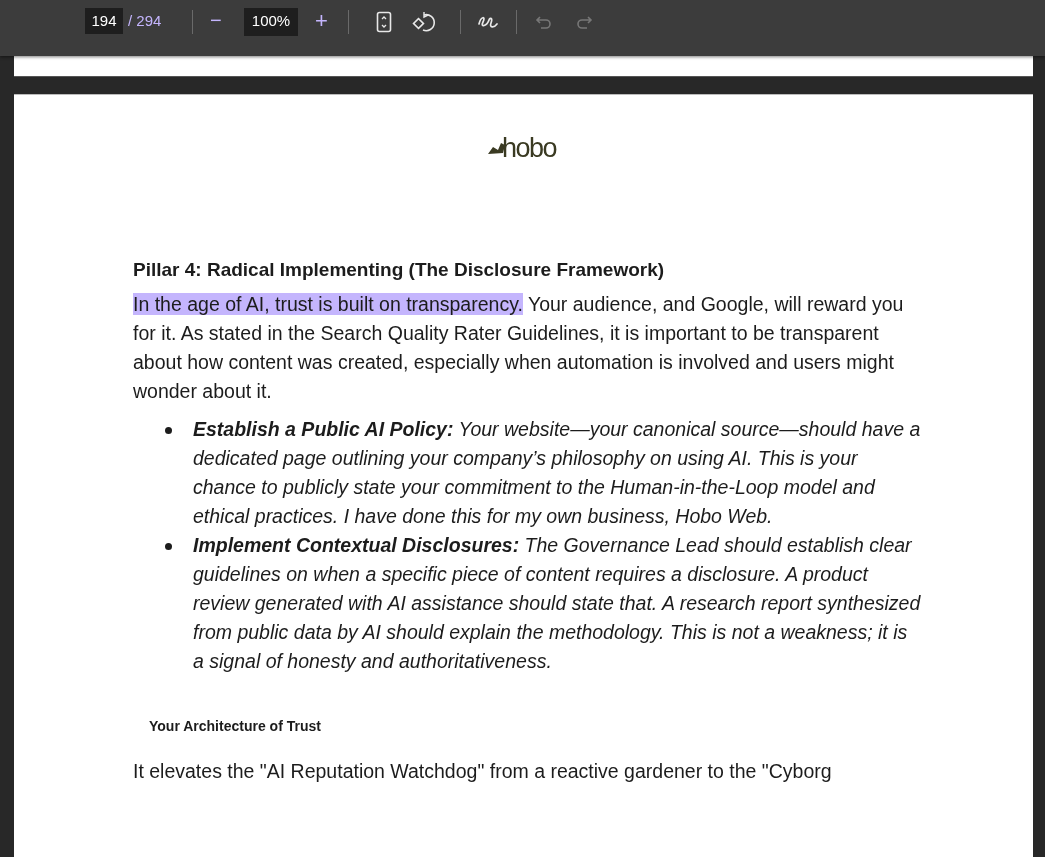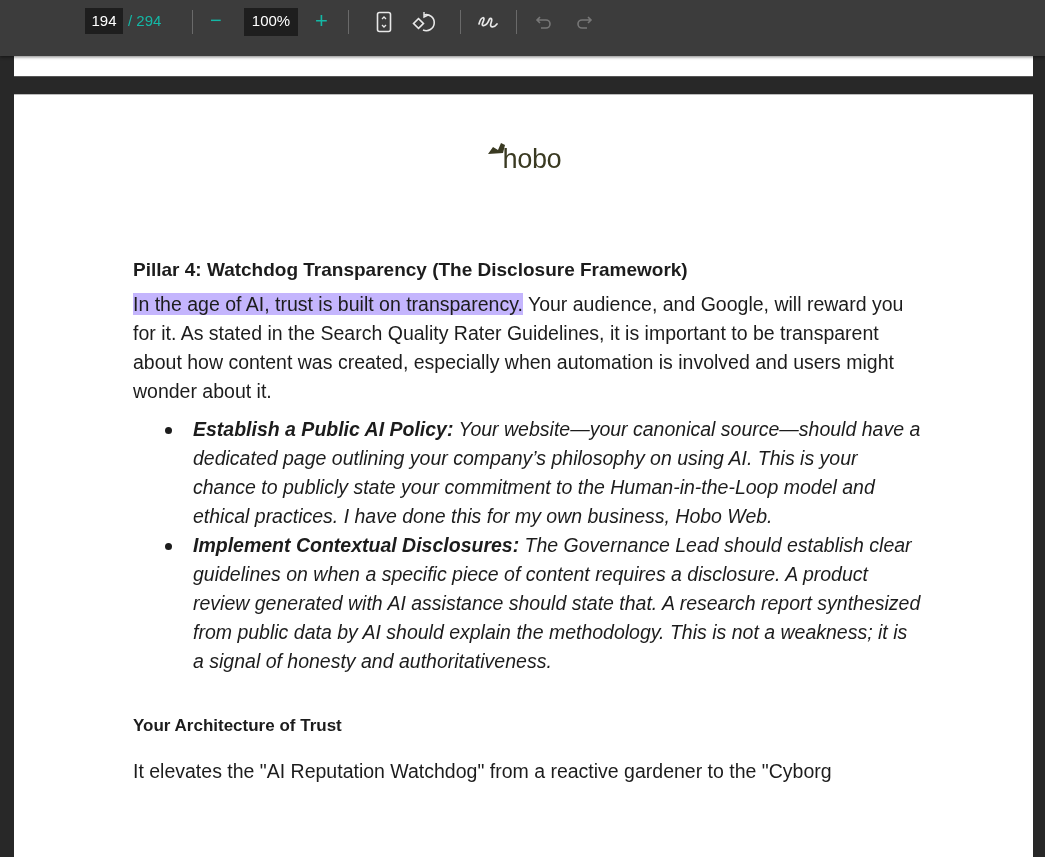--- a/index.html
+++ b/index.html
@@ -8,21 +8,21 @@
     background:#282828;
     font-family:"Liberation Sans", sans-serif;
     position:relative;
   }
   .toolbar {
     position:absolute; left:0; top:0; width:1045px; height:56px;
     background:#3c3c3c;
     box-shadow:0 1px 3px rgba(0,0,0,0.5);
     z-index:5;
   }
-  .tb { position:absolute; color:#14b8a6; font-size:15px; }
+  .tb { position:absolute; color:#c4b5fd; font-size:15px; }
   .page-input {
     position:absolute; left:85px; top:8px; width:38px; height:26px;
     background:#1e1e1e; color:#fff; font-size:15px; line-height:26px;
     text-align:center; border:none;
   }
   .page-total { left:128px; top:12px; }
   .sep { position:absolute; top:10px; width:1px; height:24px; background:#6a6a6a; }
   .zoom-input {
     position:absolute; left:244px; top:8px; width:54px; height:28px;
     background:#1e1e1e; color:#fff; font-size:15px; line-height:26px; text-align:center;
@@ -33,38 +33,38 @@
   .page1 {
     position:absolute; left:14px; top:56px; width:1019px; height:20px;
     background:#fff; border-bottom:1px solid #555;
   }
   .page2 {
     position:absolute; left:14px; top:94px; width:1019px; height:800px;
     background:#fff; border-top:1px solid #bbb;
   }
   .logo { position:absolute; left:473px; top:34px; width:80px; height:34px; }
   .logo-text {
-    position:absolute; left:15px; top:17px; font-size:27px; letter-spacing:-1.5px;
-    color:#3a3a22; font-family:Liberation Mono, monospace;text-align:right;
+    position:absolute; left:15px; top:4px; font-size:27px; letter-spacing:-1.5px;
+    color:#3a3a22; font-family:Liberation Sans, sans-serif;text-align:right;
   }
   .doc-sub {
     position:absolute; left:0; width:1019px; top:85px; text-align:center;
     font-size:13px; color:#222;
   }
   .content { position:absolute; left:119px; top:162px; width:790px; color:#1c1c1c; }
   h2.pillar { font-size:19px; font-weight:bold; margin:0; line-height:26px; }
   p.body { font-size:19.5px; line-height:29px; margin:0; }
   .hl { background:#c4b5fd; }
   ul.bullets { margin:0; padding:0 0 0 60px; list-style:none;font-style:italic; }
   ul.bullets li { position:relative; font-size:19.5px; line-height:29px; width:730px; }
   ul.bullets li::before {
     content:""; position:absolute; left:-28px; top:12px; width:7px; height:7px;
     border-radius:50%; background:#1c1c1c;
   }
-  h3.sub { font-size:17px; font-weight:bold; margin:0; line-height:24px; }
+  h3.sub { font-size:14px; font-weight:bold; margin:16px; line-height:24px; }
 </style>
 </head>
 <body>
 
 <div class="toolbar">
   <div class="page-input">194</div>
   <div class="tb page-total">/ 294</div>
   <div class="sep" style="left:192px"></div>
   <div class="tb" style="left:210px;top:9px;font-size:20px;">−</div>
   <div class="zoom-input">100%</div>
@@ -106,21 +106,21 @@
 
 <div class="page2">
   <div class="logo">
     <svg style="position:absolute;left:0;top:8px" width="20" height="20" viewBox="0 0 20 20">
         <path d="M1 17 L6 10 L11 13 L14 6 L18 8 L16 16 Z" fill="#3a3a22"></path>
       </svg>
     <span class="logo-text">hobo</span>
   </div>
 
   <div class="content">
-    <h2 class="pillar">Pillar 4: Watchdog Transparency (The Disclosure Framework)</h2>
+    <h2 class="pillar">Pillar 4: Radical Implementing (The Disclosure Framework)</h2>
     <p class="body" style="margin-top:7px"><span class="hl">In the age of AI, trust is built on transparency.</span><span> Your audience, and Google, will reward you for it. As stated in the Search Quality Rater Guidelines, it is important to be transparent about how content was created, especially when automation is involved and users might wonder about it.</span></p>
     <ul class="bullets" style="margin-top:9px">
       <li><b>Establish a Public AI Policy:</b><span> Your website—your canonical source—should have a dedicated page outlining your company’s philosophy on using AI. This is your chance to publicly state your commitment to the Human-in-the-Loop model and ethical practices. I have done this for my own business, Hobo Web.</span></li>
       <li><b>Implement Contextual Disclosures:</b><span> The Governance Lead should establish clear guidelines on when a specific piece of content requires a disclosure. A product review generated with AI assistance should state that. A research report synthesized from public data by AI should explain the methodology. This is not a weakness; it is a signal of honesty and authoritativeness.</span></li>
     </ul>
     <h3 class="sub" style="margin-top:38px">Your Architecture of Trust</h3>
     <p class="body" style="margin-top:19px">It elevates the "AI Reputation Watchdog" from a reactive gardener to the "Cyborg</p>
   </div>
 </div>
 

